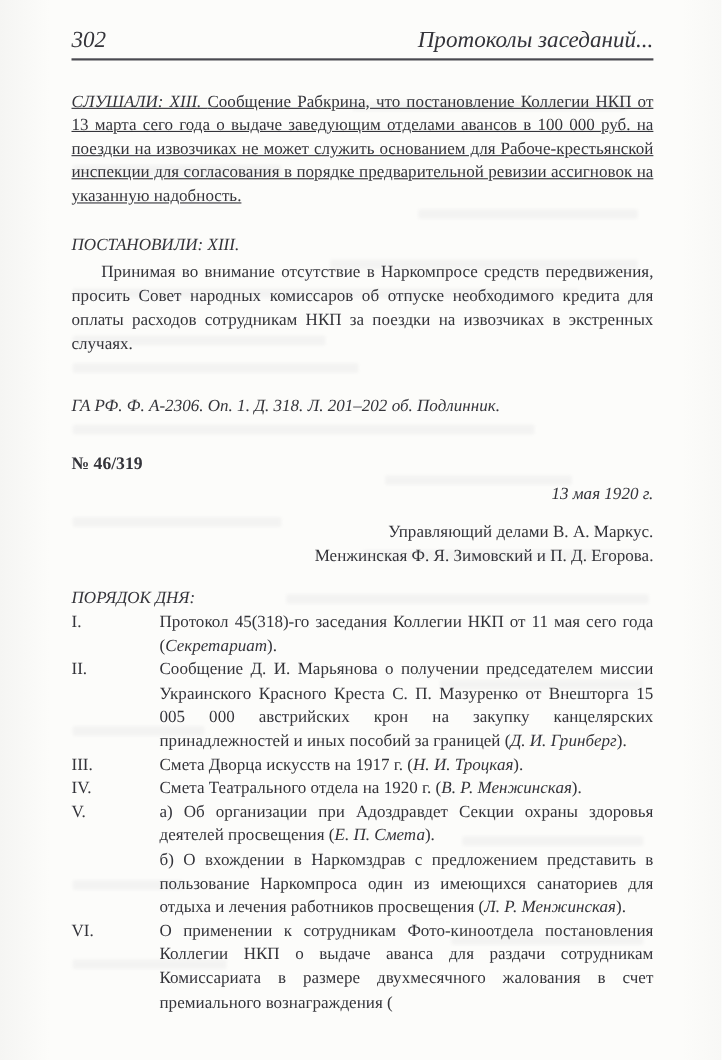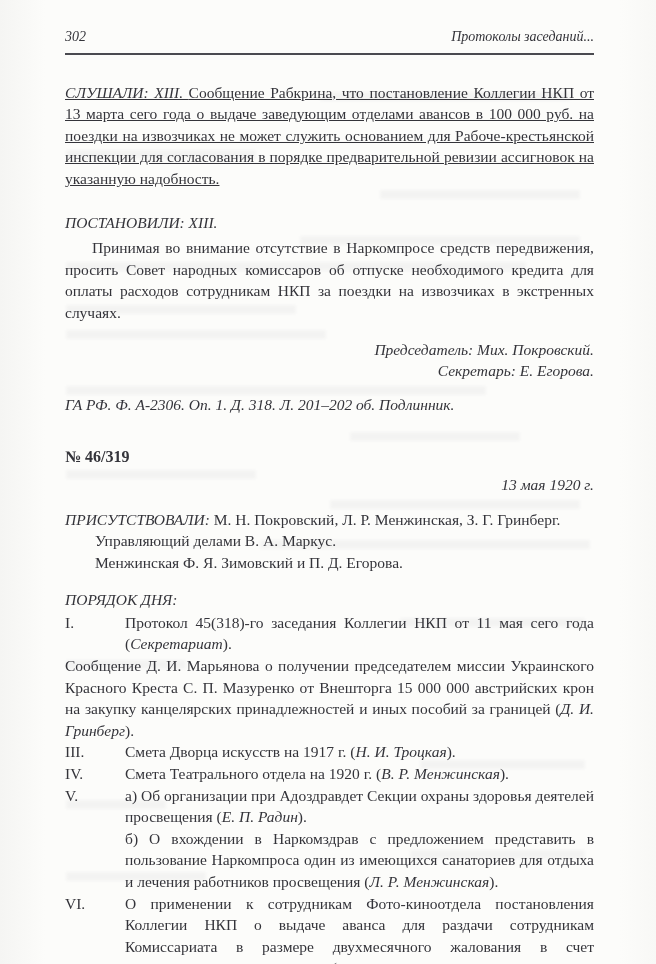--- a/index.html
+++ b/index.html
@@ -6,40 +6,40 @@
   body{width:656px;height:964px;background:#ffffff;}
   .page{
     position:relative;width:656px;height:964px;box-sizing:border-box;
     background:linear-gradient(90deg,#f5f5f3 0px,#fcfcfa 45px,#fcfcfa 620px,#f8f8f6 656px);
     color:#34343a;
     font-family:"Liberation Serif","DejaVu Serif",serif;
     font-size:15.5px;line-height:21.6px;
     padding:26px 62px 40px 65px;overflow:hidden;
   }
   .content{position:relative;z-index:2;}
-  .running-head{display:flex;justify-content:space-between;font-style:italic;font-size:14px;}
+  .running-head{display:flex;justify-content:space-between;font-style:italic;font-size:21px;}
   .rule{border-top:2.6px solid #4a4a50;margin-top:5px;}
   .it{font-style:italic;}
   .just{text-align:justify;}
   p{margin:0;}
   .slushali{margin-top:27px;text-decoration:underline;}
   .post-heading{margin-top:22px;font-style:italic;}
   .post-body{margin-top:4px;text-indent:27px;}
   .sig-block{margin-top:15px;text-align:right;font-style:italic;}
-  .archive{margin-top:12px;font-style:italic;}
+  .archive{margin-top:35px;font-style:italic;}
   .proto-number{margin-top:31px;font-weight:bold;font-size:16px;font-family:Liberation Serif, serif;}
   .proto-date{margin-top:6px;text-align:right;font-style:italic;}
   .present{margin-top:13px;}
-  .present p.ind{padding-left:30px;}
+  .present p.ind{padding-left:30px;text-align:right;}
   .agenda-heading{margin-top:16px;font-style:italic;}
   .agenda-list{margin-top:1px;}
   .agenda-item{display:flex;}
   .agenda-num{width:60px;flex:none;}
   .agenda-body{flex:1;}
-  .agenda-body p{text-align:justify;}
+  .agenda-body p{text-align:justify;margin-left:20px;}
   
   .bleed{position:absolute;z-index:1;background:#8d8d96;opacity:0.07;filter:blur(1.6px);border-radius:2px;height:9px;}
 </style>
 </head>
 <body>
 
 <div class="page">
 
   <div class="bleed" style="left:320px;top:92px;width:250px;"></div>
   <div class="bleed" style="left:66px;top:150px;width:190px;"></div>
@@ -66,66 +66,62 @@
       <span>302</span>
       <span>Протоколы заседаний...</span>
     </div>
     <div class="rule"></div>
 
     <p class="slushali just"><span class="it">СЛУШАЛИ: XIII. </span><span>Сообщение Рабкрина, что постановление Коллегии НКП от 13 марта сего года о выдаче заведующим отделами авансов в 100 000 руб. на поездки на извозчиках не может служить основанием для Рабоче-крестьянской инспекции для согласования в порядке предварительной ревизии ассигновок на указанную надобность.</span></p>
 
     <p class="post-heading">ПОСТАНОВИЛИ: XIII.</p>
     <p class="post-body just">Принимая во внимание отсутствие в Наркомпросе средств передвижения, просить Совет народных комиссаров об отпуске необходимого кредита для оплаты расходов сотрудникам НКП за поездки на извозчиках в экстренных случаях.</p>
 
-    <div class="sig-block">
-      <p>Председатель: Мих. Покровский.</p>
-      <p>Секретарь: Е. Егорова.</p>
-    </div>
 
     <p class="archive">ГА РФ. Ф. А-2306. Оп. 1. Д. 318. Л. 201–202 об. Подлинник.</p>
 
     <p class="proto-number">№ 46/319</p>
     <p class="proto-date">13 мая 1920 г.</p>
 
     <div class="present">
-      <p><span class="it">ПРИСУТСТВОВАЛИ: </span><span>М. Н. Покровский, Л. Р. Менжинская, З. Г. Гринберг.</span></p>
       <p class="ind"><span>Управляющий делами В. А. Маркус.</span></p>
       <p class="ind"><span>Менжинская Ф. Я. Зимовский и П. Д. Егорова.</span></p>
     </div>
 
     <p class="agenda-heading">ПОРЯДОК ДНЯ:</p>
 
     <div class="agenda-list">
         <div class="agenda-item">
           <div class="agenda-num">I.</div>
           <div class="agenda-body">
             <p><span>Протокол 45(318)-го заседания Коллегии НКП от 11 мая сего года (</span><span class="it">Секретариат</span><span>).</span></p>
           </div>
         </div>
         <div class="agenda-item">
+          <div class="agenda-num">II.</div>
           <div class="agenda-body">
-            <p><span>Сообщение Д. И. Марьянова о получении председателем миссии Украинского Красного Креста С. П. Мазуренко от Внешторга 15 000 000 австрийских крон на закупку канцелярских принадлежностей и иных пособий за границей (</span><span class="it">Д. И. Гринберг</span><span>).</span></p>
+            <p><span>Сообщение Д. И. Марьянова о получении председателем миссии Украинского Красного Креста С. П. Мазуренко от Внешторга 15 005 000 австрийских крон на закупку канцелярских принадлежностей и иных пособий за границей (</span><span class="it">Д. И. Гринберг</span><span>).</span></p>
           </div>
         </div>
         <div class="agenda-item">
           <div class="agenda-num">III.</div>
           <div class="agenda-body">
             <p><span>Смета Дворца искусств на 1917 г. (</span><span class="it">Н. И. Троцкая</span><span>).</span></p>
           </div>
         </div>
         <div class="agenda-item">
           <div class="agenda-num">IV.</div>
           <div class="agenda-body">
             <p><span>Смета Театрального отдела на 1920 г. (</span><span class="it">В. Р. Менжинская</span><span>).</span></p>
           </div>
         </div>
         <div class="agenda-item">
           <div class="agenda-num">V.</div>
           <div class="agenda-body">
-            <p><span>а) Об организации при Адоздравдет Секции охраны здоровья деятелей просвещения (</span><span class="it">Е. П. Радин</span><span>).</span></p>
+            <p><span>а) Об организации при Адоздравдет Секции охраны здоровья деятелей просвещения (</span><span class="it">Е. П. Смета</span><span>).</span></p>
             <p><span>б) О вхождении в Наркомздрав с предложением представить в пользование Наркомпроса один из имеющихся санаториев для отдыха и лечения работников просвещения (</span><span class="it">Л. Р. Менжинская</span><span>).</span></p>
           </div>
         </div>
         <div class="agenda-item">
           <div class="agenda-num">VI.</div>
           <div class="agenda-body">
             <p><span>О применении к сотрудникам Фото-киноотдела постановления Коллегии НКП о выдаче аванса для раздачи сотрудникам Комиссариата в размере двухмесячного жалования в счет премиального вознаграждения (</span></p>
           </div>
         </div>
       </div>

